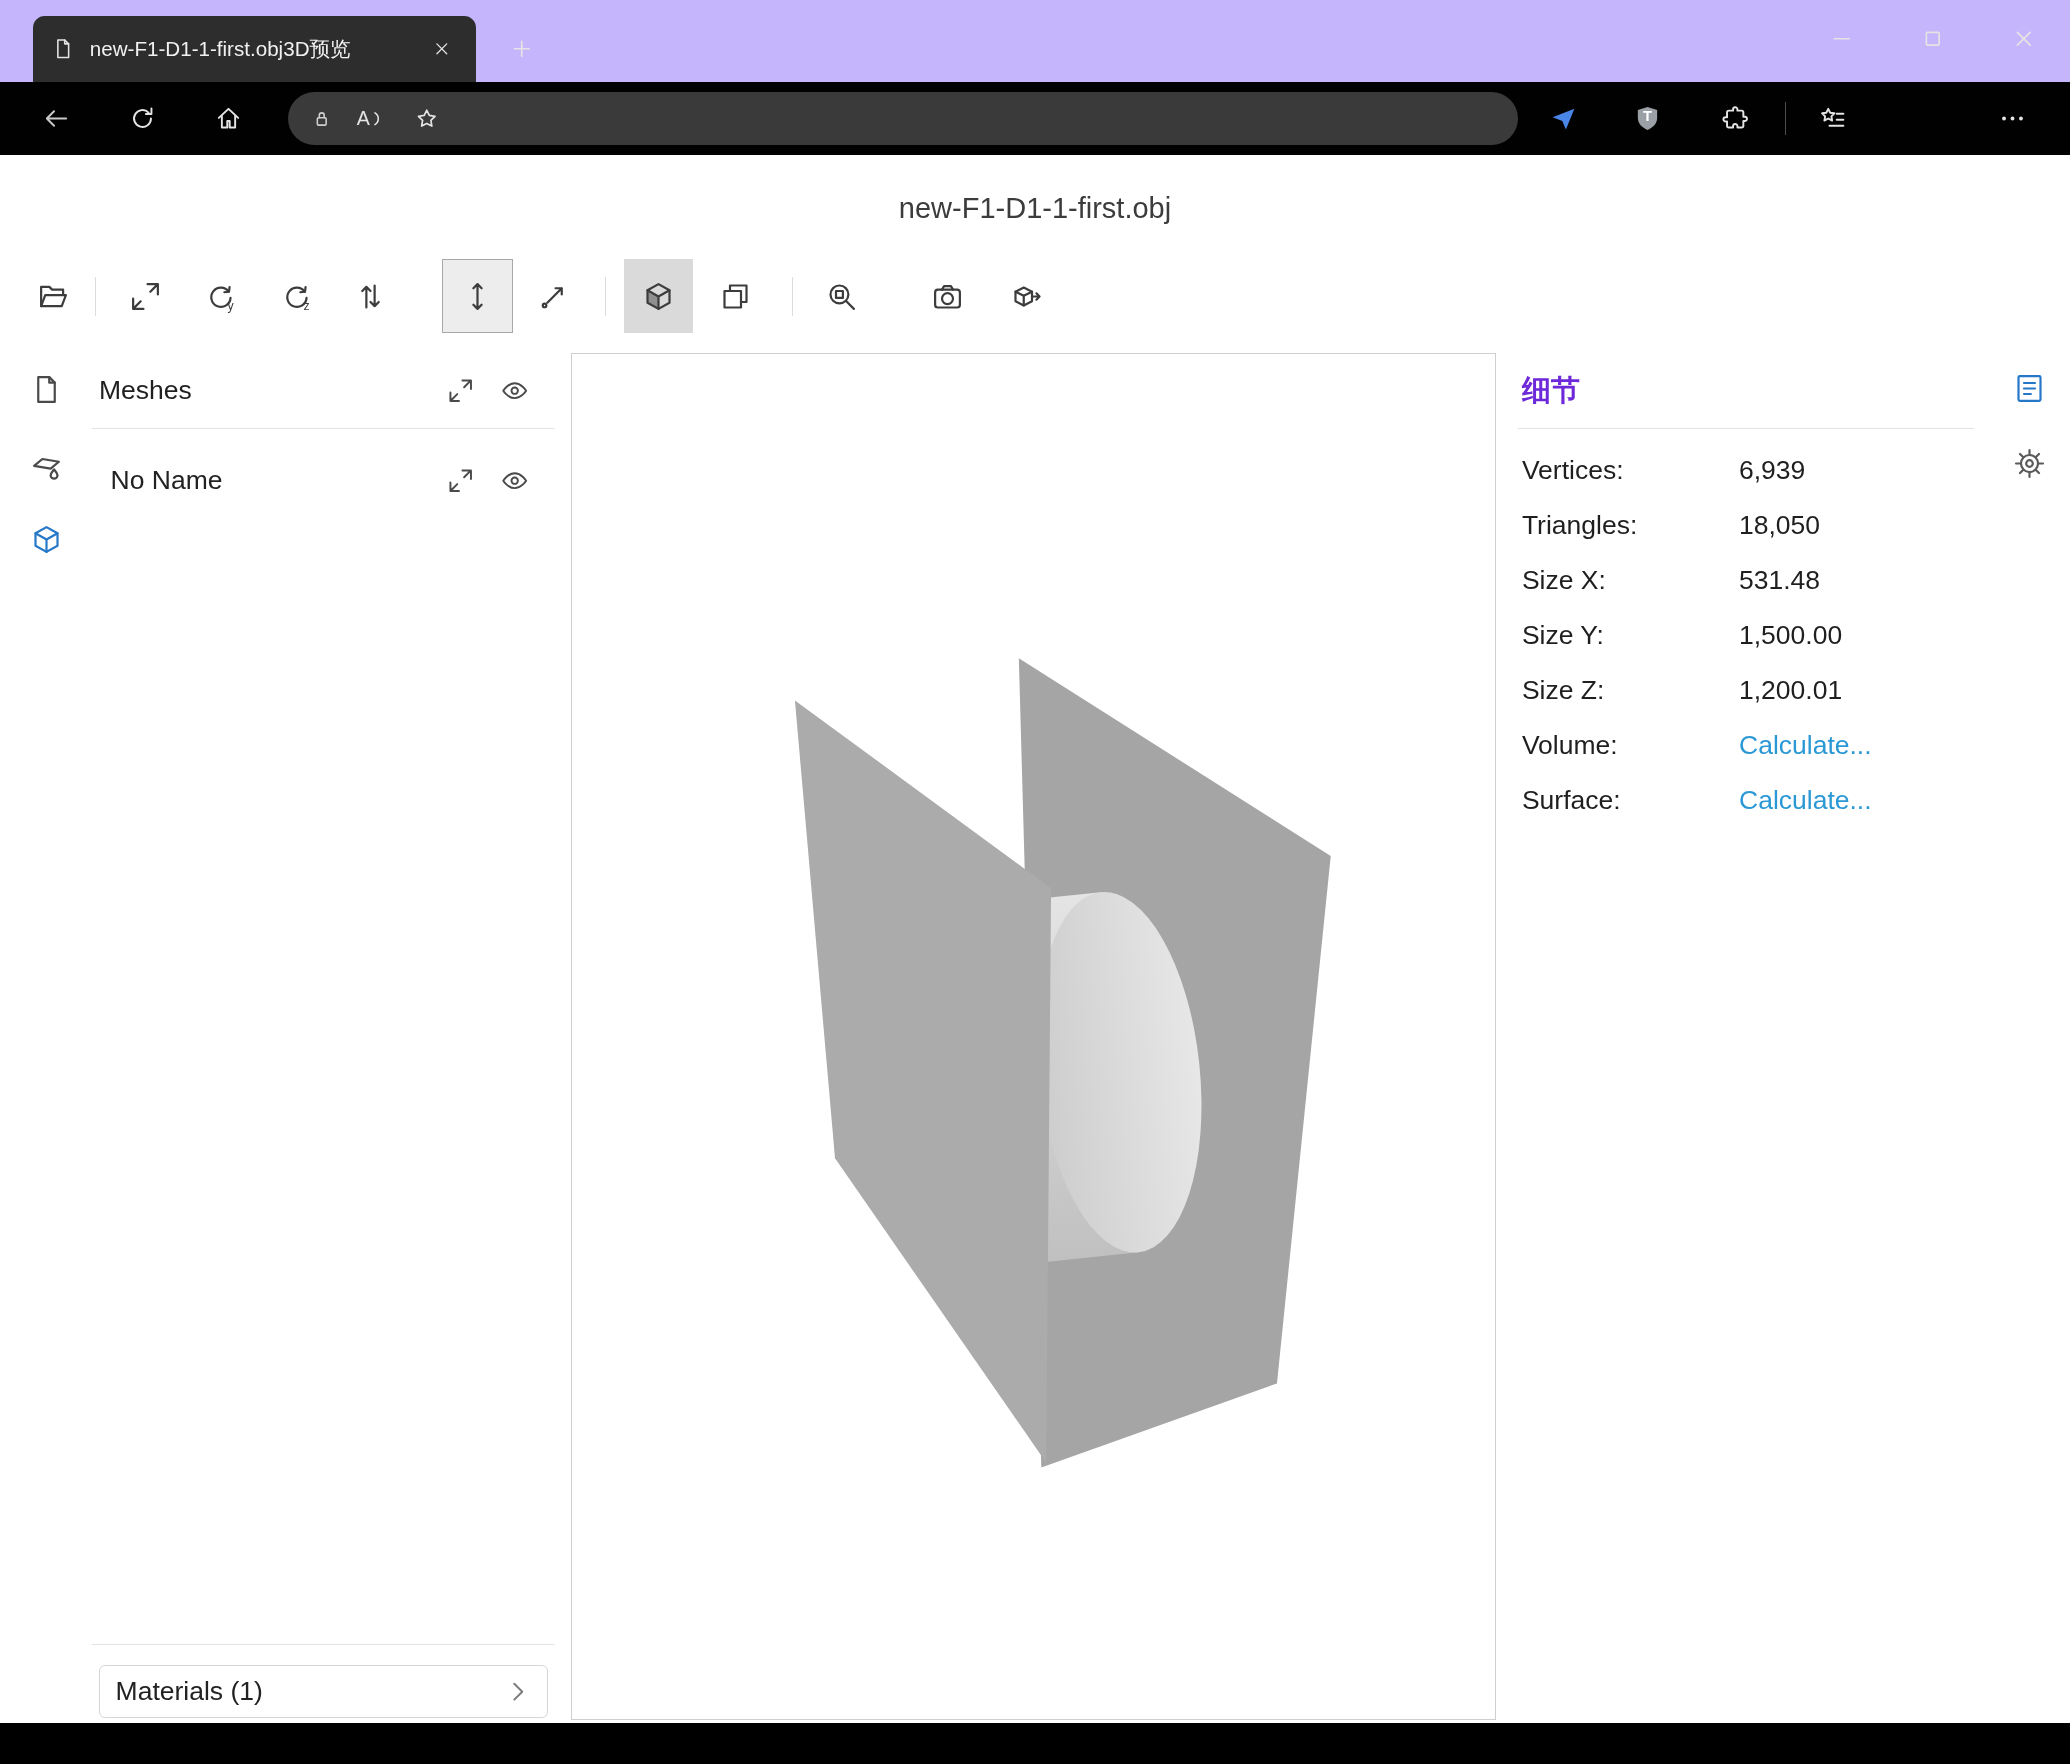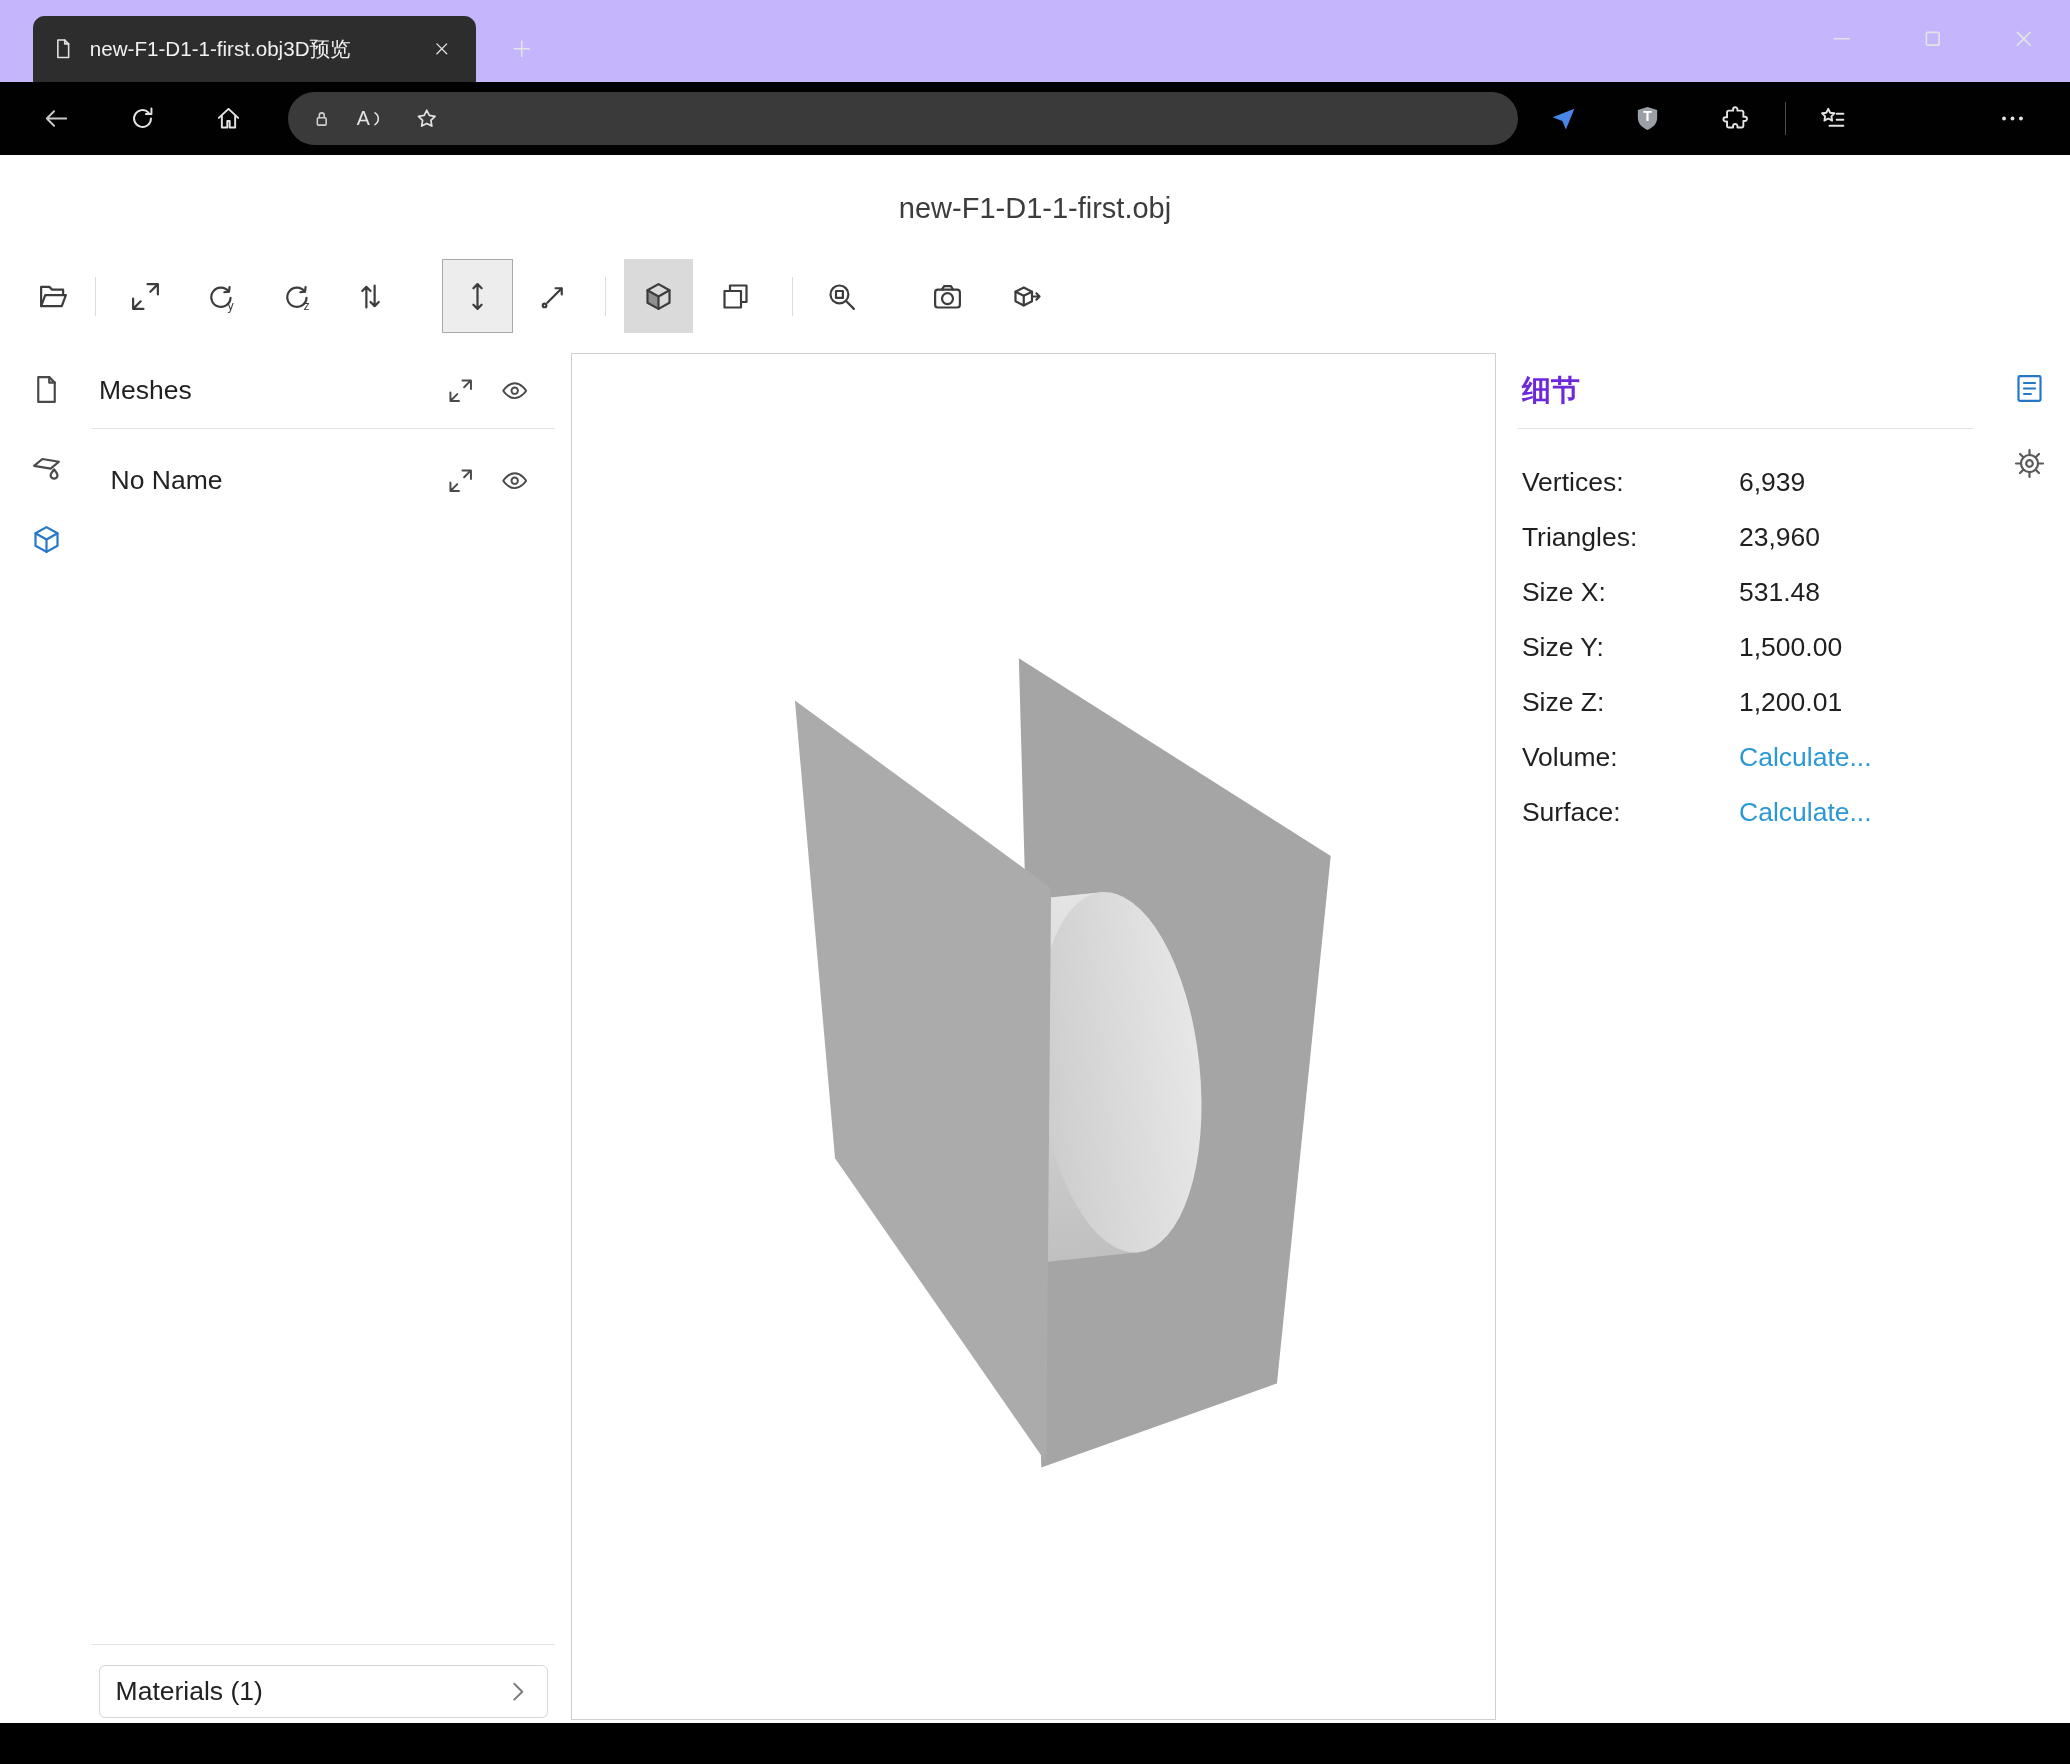--- a/index.html
+++ b/index.html
@@ -58,21 +58,21 @@
 #panelhr2{position:absolute;top:1291px;left:0;width:463px;border-top:1px solid #e3e3e3}
 #materialsbtn{position:absolute;top:1312px;left:6.9px;width:449px;height:53px;border:1px solid #d6d6d6;border-radius:5.9px;display:flex;align-items:center;padding:0 15.7px;font-size:26.5px;color:#222;background:#fff}
 #materialsbtn .lbl{flex:1}
 
 #viewport{position:absolute;top:198px;left:571px;width:925px;height:1367px;border:1px solid #cfcfcf;background:#fff}
 #viewport svg{width:100%;height:100%}
 
 #rightpanel{position:absolute;top:198px;left:1518px;width:456px}
 #detailshdr{height:76px;border-bottom:1px solid #e3e3e3;display:flex;align-items:center;padding-left:3.9px;font-size:29px;font-weight:bold;color:#6d28d9}
 #detailrows{margin-top:25.5px}
-.drow{height:55px;display:flex;align-items:center;font-size:26.5px}
+.drow{height:55px;display:flex;font-size:26.5px}
 .drow .dl{width:221px;padding-left:3.9px;color:#1f1f1f}
 .drow .dv{color:#1f1f1f}
 .drow .dv.calc{color:#2b98d6;cursor:pointer}
 
 #rightstrip{position:absolute;top:198px;left:2000px;width:59px;height:1367px}
 #rs-details{position:absolute;left:5.9px;top:11.8px;width:47px;height:47px}
 #rs-settings{position:absolute;left:5.9px;top:87px;width:47px;height:47px}
 
 #bottombar{position:absolute;left:0;bottom:0;width:2070px;height:41px;background:#000}
 .cicon{stroke:#e4e4e4;fill:none;stroke-width:1.6;stroke-linecap:round;stroke-linejoin:round}
@@ -358,21 +358,21 @@
 
   <div id="rightpanel">
     <div id="detailshdr">细节</div>
     <div id="detailrows">
       <div class="drow">
         <span class="dl">Vertices:</span>
         <span class="dv">6,939</span>
       </div>
       <div class="drow">
         <span class="dl">Triangles:</span>
-        <span class="dv">23,960</span>
+        <span class="dv">18,050</span>
       </div>
       <div class="drow">
         <span class="dl">Size X:</span>
         <span class="dv">531.48</span>
       </div>
       <div class="drow">
         <span class="dl">Size Y:</span>
         <span class="dv">1,500.00</span>
       </div>
       <div class="drow">

